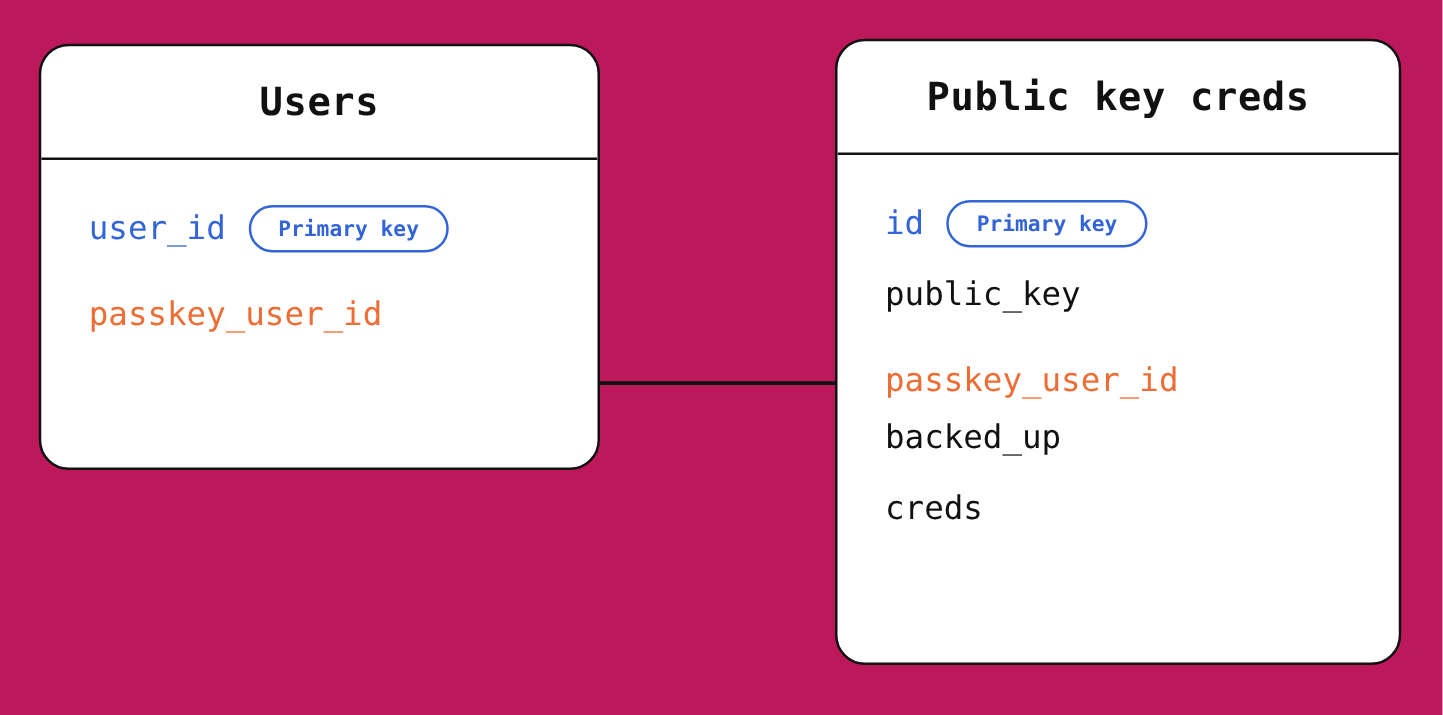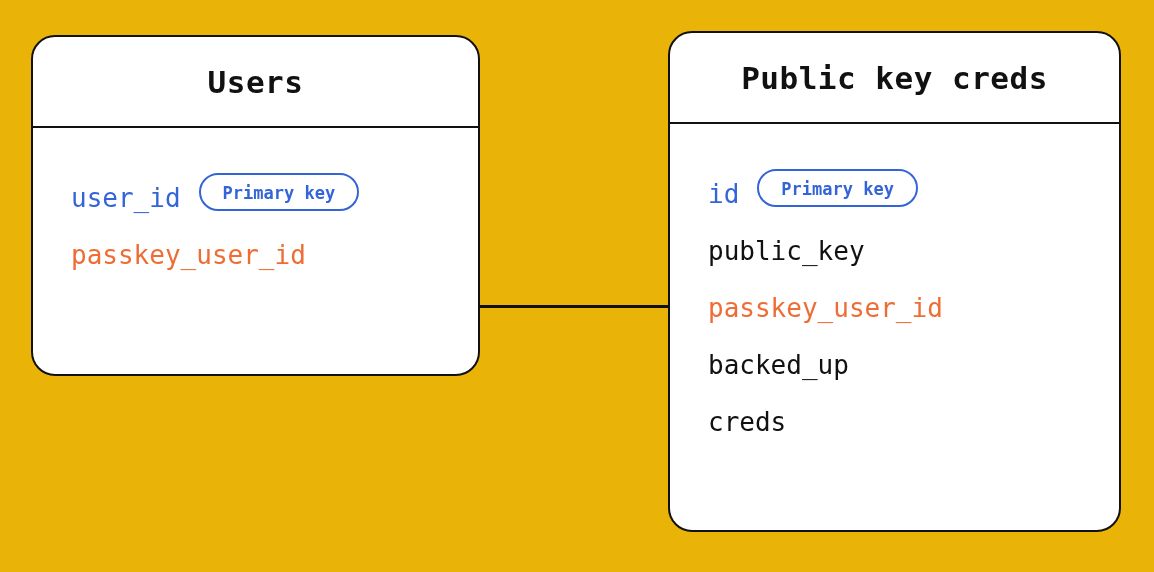--- a/index.html
+++ b/index.html
@@ -4,21 +4,21 @@
 <style>
   html, body {
     margin: 0;
     padding: 0;
     background: #ffffff;
   }
   #canvas {
     position: relative;
     width: 1154px;
     height: 572px;
-    background: #eab308;
+    background: #be185d;
     font-family: "DejaVu Sans Mono", "Liberation Mono", monospace;
     overflow: hidden;
   }
 
   
   .entity {
     position: absolute;
     background: #ffffff;
     border: 2.5px solid #111111;
     border-radius: 24px;
@@ -44,21 +44,21 @@
   }
 
   .entity-body {
     padding-top: 26px;
     padding-left: 38px;
     padding-right: 20px;
   }
 
   .field-row {
     display: flex;
-    align-items: flex-end;
+    align-items: center;
     height: 57px;
   }
 
   .field-name {
     font-size: 26px;
     color: #111111;
     white-space: nowrap;
     line-height: 1;
   }
   .field-name.is-pk   { color: #3465d8; }

